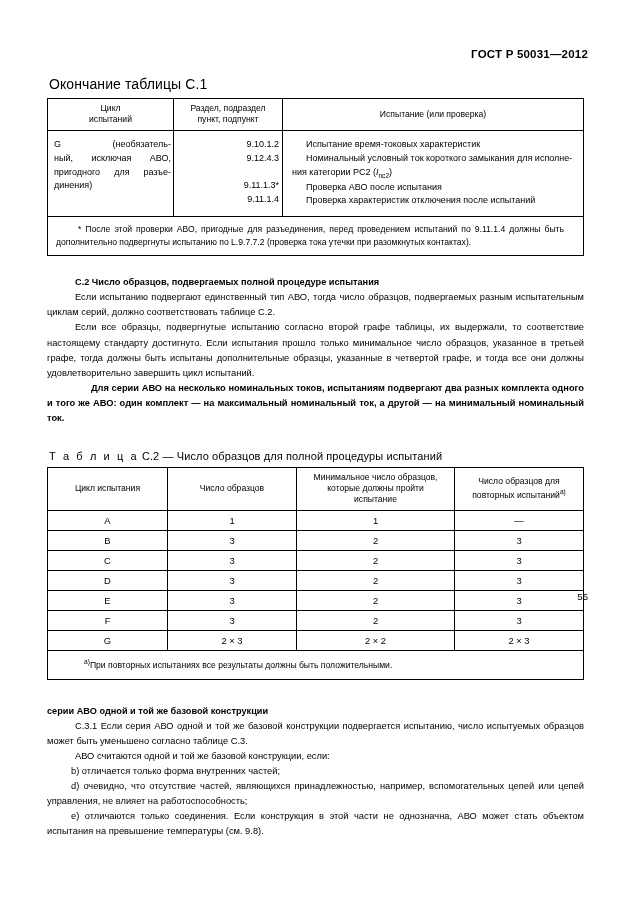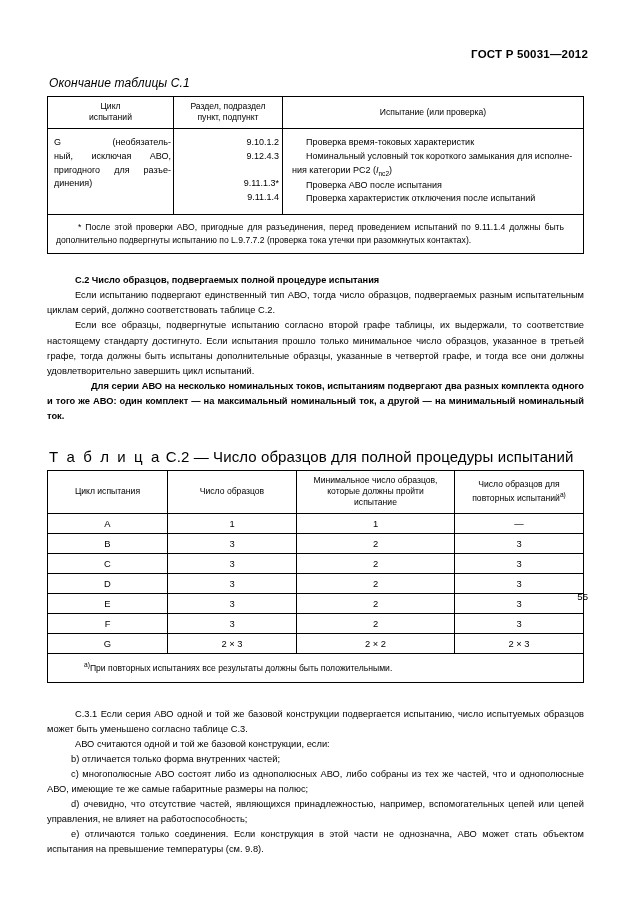--- a/index.html
+++ b/index.html
@@ -37,28 +37,27 @@
 
   
   .content {
     position: absolute;
     left: 47px;
     top: 76px;
     width: 537px;
   }
 
   .table-caption {
-    font-size: 12px;
-    font-style: italic;
+    font-size: 14px;
     margin: 0 0 6px 2px;
     letter-spacing: 0.1px;
   }
 
   .table-caption-plain {
-    font-size: 15px;
+    font-size: 11px;
     font-style: normal;
     margin: 0 0 5px 2px;
     letter-spacing: 0.1px;
   }
   .sp-letter { letter-spacing: 2.1px; }
 
   
   table.gost {
     border-collapse: collapse;
     width: 100%;
@@ -202,21 +201,21 @@
             <span class="indent-first">динения)</span>
           </td>
           <td class="body-clause">
             <span>9.10.1.2</span><br>
             <span>9.12.4.3</span><br>
             <span>&nbsp;</span><br>
             <span>9.11.1.3*</span><br>
             <span>9.11.1.4</span>
           </td>
           <td class="body-test">
-            <p>Проверка время-токовых характеристик</p>
+            <p>Испытание время-токовых характеристик</p>
             <p><span>Номинальный условный ток короткого замыкания для исполне-</span></p>
             <p class="cont"><span>ния категории РС2 (</span><i class="var">I</i><sub class="sm">nc2</sub><span>)</span></p>
             <p>Проверка АВО после испытания</p>
             <p>Проверка характеристик отключения после испытаний</p>
           </td>
         </tr>
         <tr>
           <td class="footnote" colspan="3">
             <p>* После этой проверки АВО, пригодные для разъединения,  перед проведением испытаний по 9.11.1.4 должны  быть  дополнительно подвергнуты  испытанию по L.9.7.7.2 (проверка тока утечки при разомкнутых контактах).</p>
           </td>
@@ -307,26 +306,26 @@
         <tr>
           <td class="footnote2" colspan="4">
             <sup class="fn">а)</sup><span>При повторных испытаниях  все результаты должны быть положительными.</span>
           </td>
         </tr>
       </tbody>
     </table>
 
     <div class="gap-xl"></div>
 
+    <div class="section-heading nohang">серии АВО одной и той же базовой конструкции</div>
 
     <p class="body">С.3.1  Если серия АВО одной и той же базовой конструкции подвергается испытанию, число  испытуемых образцов может быть уменьшено согласно таблице С.3.</p>
     <p class="body">АВО считаются одной и той же базовой конструкции, если:</p>
 
     <p class="body lista">b) отличается только форма внутренних частей;</p>
-    <p class="body lista">c) многополюсные АВО состоят либо из однополюсных АВО, либо собраны из тех же частей, что и однополюсные АВО, имеющие те же самые габаритные размеры на полюс;</p>
     <p class="body lista">d) очевидно, что отсутствие частей, являющихся принадлежностью, например, вспомогательных цепей или цепей управления, не влияет на работоспособность;</p>
     <p class="body lista">e) отличаются только соединения. Если конструкция в этой части не однозначна, АВО может стать объектом испытания на превышение температуры (см. 9.8).</p>
 
   </div>
 
   <div class="page-number">55</div>
 
 </div>
 
 </body></html>

